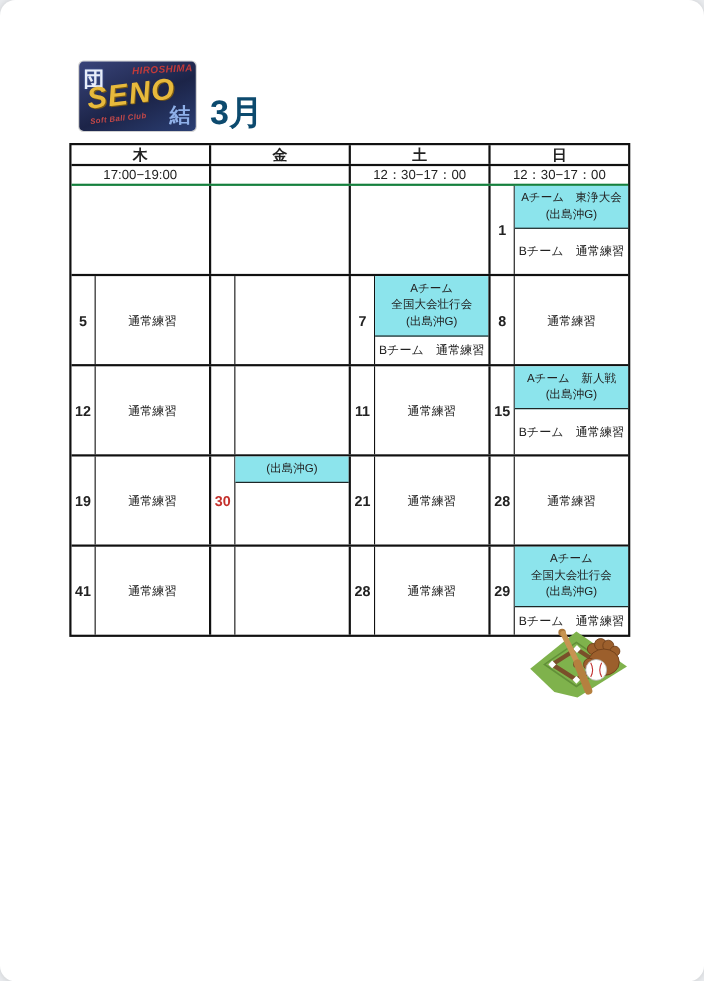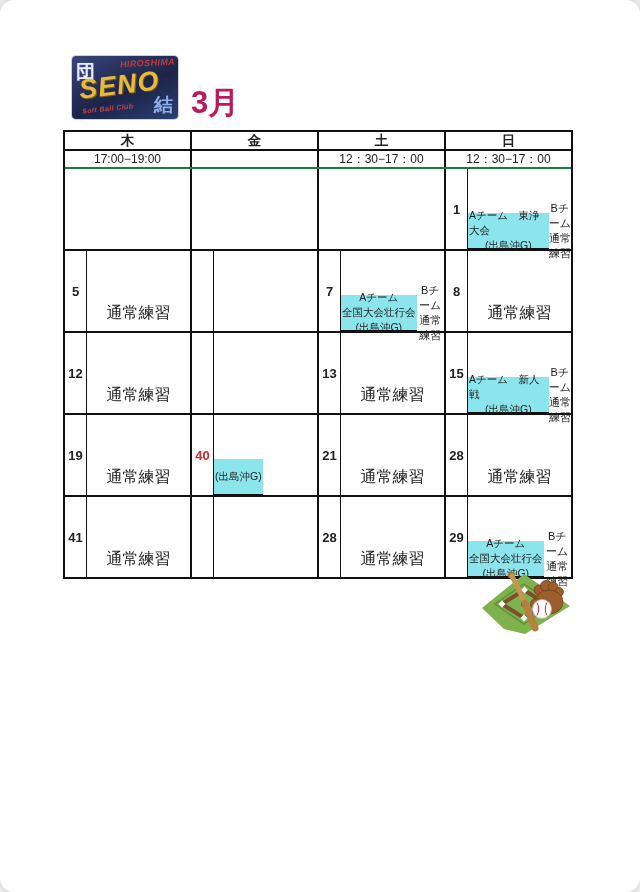--- a/index.html
+++ b/index.html
@@ -8,40 +8,40 @@
   
   .logo{position:absolute;left:72px;top:56px;width:106px;height:63px;border-radius:4px;overflow:hidden;
         background:linear-gradient(155deg,#39447a 0%,#1c2448 55%,#2b3f74 100%);box-shadow:0 0 0 1px rgba(0,0,0,.18);}
   .logo-hiroshima{position:absolute;right:3px;top:2px;font-style:italic;font-weight:bold;font-size:9px;color:#c03a3a;letter-spacing:.4px;transform:rotate(-3deg);}
   .logo-dan{position:absolute;left:4px;top:3px;font-size:19px;font-weight:bold;color:#e8edf8;text-shadow:0 0 2px #4a66b0;}
   .logo-seno{position:absolute;left:7px;top:14px;font-size:27px;font-weight:bold;font-style:italic;color:#e7b93c;letter-spacing:1px;transform:rotate(-7deg);text-shadow:1px 1px 0 #7a5a14;}
   .logo-sub{position:absolute;left:10px;bottom:7px;font-size:7px;font-style:italic;font-weight:bold;color:#c44848;transform:rotate(-6deg);letter-spacing:.4px;}
   .logo-ketsu{position:absolute;right:5px;bottom:1px;font-size:19px;font-weight:bold;color:#8fb0e8;}
 
   
-  .title{position:absolute;left:191px;top:82px;margin:0;font-size:31px;font-weight:bold;color:#be185d;}
+  .title{position:absolute;left:191px;top:82px;margin:0;font-size:31px;font-weight:bold;color:#0c4a6e;}
 
   
   .cal{position:absolute;left:63px;top:130px;width:510px;border:2px solid #111;box-sizing:border-box;background:#fff;color:#222;}
   .cal-head,.cal-row{display:flex;}
   .head-cell{flex:1 1 0;text-align:center;box-sizing:border-box;}
   .head-cell + .head-cell{border-left:2px solid #111;}
   .day-row{border-bottom:2px solid #111;}
   .day-row .head-cell{height:17px;line-height:17px;font-size:13.5px;font-weight:bold;}
   .time-row{border-bottom:2px solid #15803d;}
   .time-row .head-cell{height:16px;line-height:16px;font-size:12px;}
   .cal-row{height:80px;}
   .cal-row + .cal-row{border-top:2px solid #111;}
   .cal-cell{flex:1 1 0;display:flex;box-sizing:border-box;min-width:0;}
   .cal-cell + .cal-cell{border-left:2px solid #111;}
   .cal-num{width:22px;flex:0 0 22px;border-right:1px solid #111;display:flex;align-items:center;justify-content:center;font-size:13px;font-weight:bold;box-sizing:border-box;}
   .cal-num.red{color:var(--date-red,#c4302b);}
   .cal-cell.merged .cal-content{border-left:none;}
-  .cal-content{flex:1 1 auto;display:flex;min-width:0;margin-top:44px;}
-  .plain{flex:1;display:flex;align-items:center;justify-content:center;font-size:16px;}
+  .cal-content{flex:1 1 auto;display:flex;flex-direction:column;min-width:0;}
+  .plain{flex:1;display:flex;align-items:center;justify-content:center;font-size:11px;}
   .event-top{background:var(--hl,#8ce4ec);border-bottom:1px solid #111;display:flex;flex-direction:column;align-items:center;justify-content:center;padding:4px 1px;font-size:10.5px;line-height:1.45;}
   .event-bottom{flex:1;display:flex;align-items:center;justify-content:center;font-size:11px;text-align:center;}
 
   
   .clipart{position:absolute;left:478px;top:571px;width:96px;height:86px;}
 </style>
 </head>
 <body>
 
 <div class="page">
@@ -125,21 +125,21 @@
             <div class="cal-num">12</div>
             <div class="cal-content">
               <div class="plain">通常練習</div>
             </div>
           </div>
           <div class="cal-cell">
             <div class="cal-num"></div>
             <div class="cal-content"></div>
           </div>
           <div class="cal-cell">
-            <div class="cal-num">13</div>
+            <div class="cal-num">11</div>
             <div class="cal-content">
               <div class="plain">通常練習</div>
             </div>
           </div>
           <div class="cal-cell">
             <div class="cal-num">15</div>
             <div class="cal-content">
               <div class="event-top">
                 <div class="event-line">Aチーム　新人戦</div>
                 <div class="event-line">(出島沖G)</div>
@@ -149,21 +149,21 @@
           </div>
         </div>
         <div class="cal-row">
           <div class="cal-cell">
             <div class="cal-num">19</div>
             <div class="cal-content">
               <div class="plain">通常練習</div>
             </div>
           </div>
           <div class="cal-cell">
-            <div class="cal-num red">40</div>
+            <div class="cal-num red">30</div>
             <div class="cal-content">
               <div class="event-top">
                 <div class="event-line">(出島沖G)</div>
               </div>
             </div>
           </div>
           <div class="cal-cell">
             <div class="cal-num">21</div>
             <div class="cal-content">
               <div class="plain">通常練習</div>

